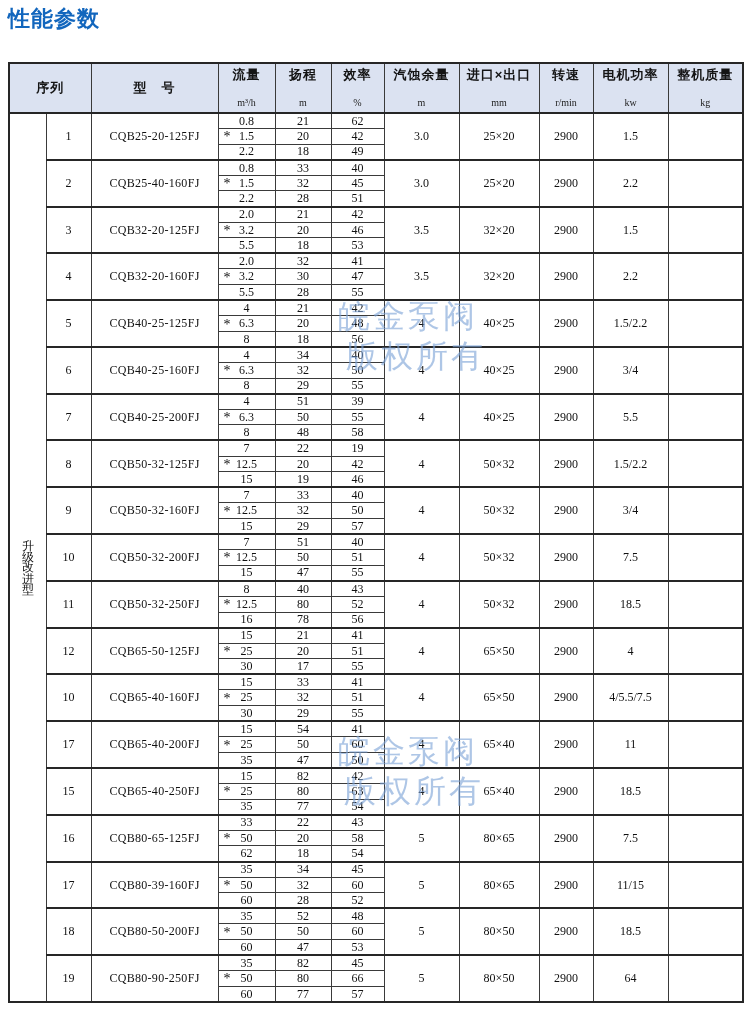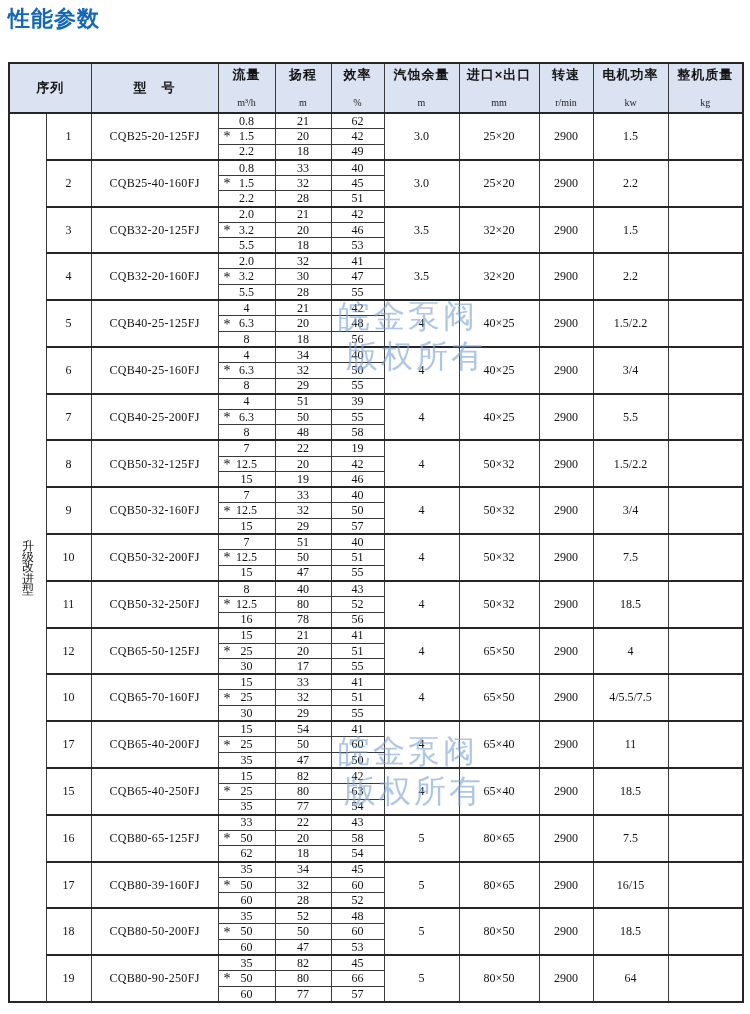--- a/index.html
+++ b/index.html
@@ -378,21 +378,21 @@
         <td>20</td>
         <td>51</td>
       </tr>
       <tr>
         <td class="flow-cell"><span>30</span></td>
         <td>17</td>
         <td>55</td>
       </tr>
       <tr class="group-start">
         <td rowspan="3">10</td>
-        <td class="model-cell" rowspan="3">CQB65-70-160FJ</td>
+        <td class="model-cell" rowspan="3">CQB65-40-160FJ</td>
         <td class="flow-cell"><span>15</span></td>
         <td>33</td>
         <td>41</td>
         <td rowspan="3">4</td>
         <td rowspan="3">65×50</td>
         <td rowspan="3">2900</td>
         <td rowspan="3">4/5.5/7.5</td>
         <td rowspan="3"></td>
       </tr>
       <tr>
@@ -473,21 +473,21 @@
       </tr>
       <tr class="group-start">
         <td rowspan="3">17</td>
         <td class="model-cell" rowspan="3">CQB80-39-160FJ</td>
         <td class="flow-cell"><span>35</span></td>
         <td>34</td>
         <td>45</td>
         <td rowspan="3">5</td>
         <td rowspan="3">80×65</td>
         <td rowspan="3">2900</td>
-        <td rowspan="3">16/15</td>
+        <td rowspan="3">11/15</td>
         <td rowspan="3"></td>
       </tr>
       <tr>
         <td class="flow-cell"><span class="star">*</span><span>50</span></td>
         <td>32</td>
         <td>60</td>
       </tr>
       <tr>
         <td class="flow-cell"><span>60</span></td>
         <td>28</td>

